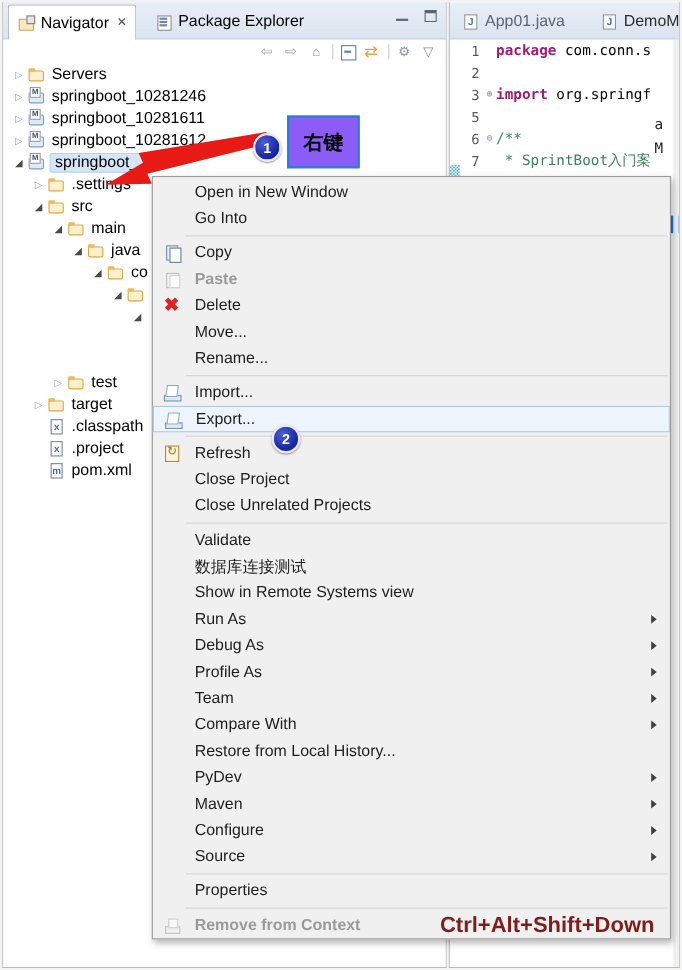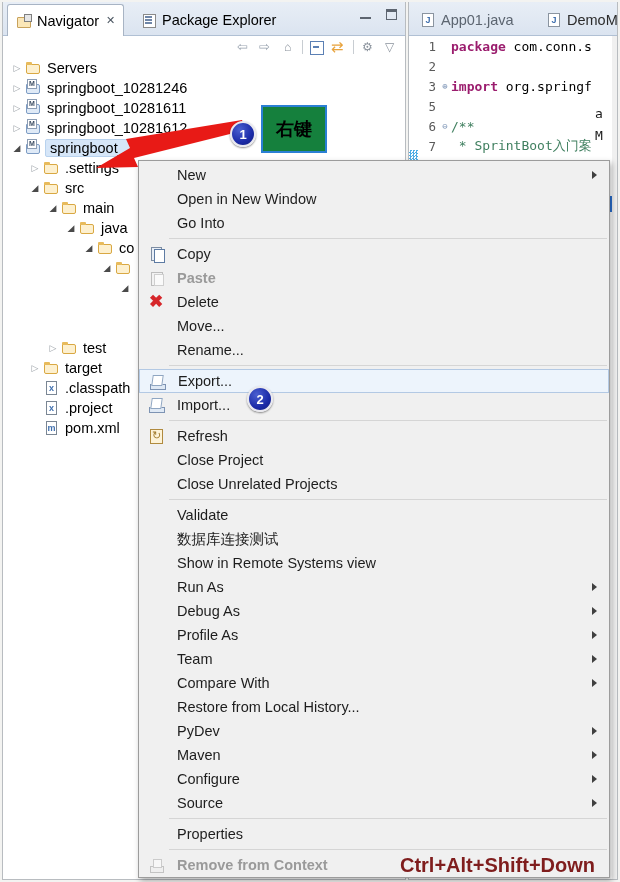--- a/index.html
+++ b/index.html
@@ -388,21 +388,21 @@
     width: 5px; bottom: 0;
     background: #f0f0f0;
   }
 
   
   #callout-box {
     position: absolute;
     left: 261px; top: 105px;
     width: 62px; height: 44px;
     border: 2px solid #2a7fd4;
-    background: #15803d;
+    background: #8b5cf6;
     display: flex;
     align-items: center;
     justify-content: center;
     font-size: 18px;
     font-weight: bold;
     color: #000000;
     z-index: 40;
   }
 
   
@@ -737,24 +737,20 @@
         <div style="position: absolute; left: 186px; top: 430px; font-family: &quot;DejaVu Sans Mono&quot;, monospace; font-size: 13px; color: rgb(42, 78, 168);">hi</div>
         <div style="position: absolute; left: 190px; top: 140px; font-family: &quot;DejaVu Sans Mono&quot;, monospace; font-size: 13px; color: rgb(255, 255, 255); background: rgb(42, 111, 208);">S</div>
       </div>
     <div id="ed-scroll-v"></div>
   </div>
 
   <div id="context-menu">
     <div id="menu-gutter"></div>
     <div id="menu-body">
         <div class="menu-item">
-          <span>New</span>
-          <span class="m-arrow"></span>
-        </div>
-        <div class="menu-item">
           <span>Open in New Window</span>
         </div>
         <div class="menu-item">
           <span>Go Into</span>
         </div>
         <div class="menu-sep"></div>
         <div class="menu-item">
           <span class="m-icon mi-copy"></span>
           <span>Copy</span>
         </div>
@@ -766,27 +762,27 @@
           <span class="m-icon mi-delete">✖</span>
           <span>Delete</span>
         </div>
         <div class="menu-item">
           <span>Move...</span>
         </div>
         <div class="menu-item">
           <span>Rename...</span>
         </div>
         <div class="menu-sep"></div>
+        <div class="menu-item">
+          <span class="m-icon mi-imex"></span>
+          <span>Import...</span>
+        </div>
         <div class="menu-item highlight">
           <span class="m-icon mi-imex"></span>
           <span>Export...</span>
-        </div>
-        <div class="menu-item">
-          <span class="m-icon mi-imex"></span>
-          <span>Import...</span>
         </div>
         <div class="menu-sep"></div>
         <div class="menu-item">
           <span class="m-icon mi-refresh"></span>
           <span>Refresh</span>
         </div>
         <div class="menu-item">
           <span>Close Project</span>
         </div>
         <div class="menu-item">

